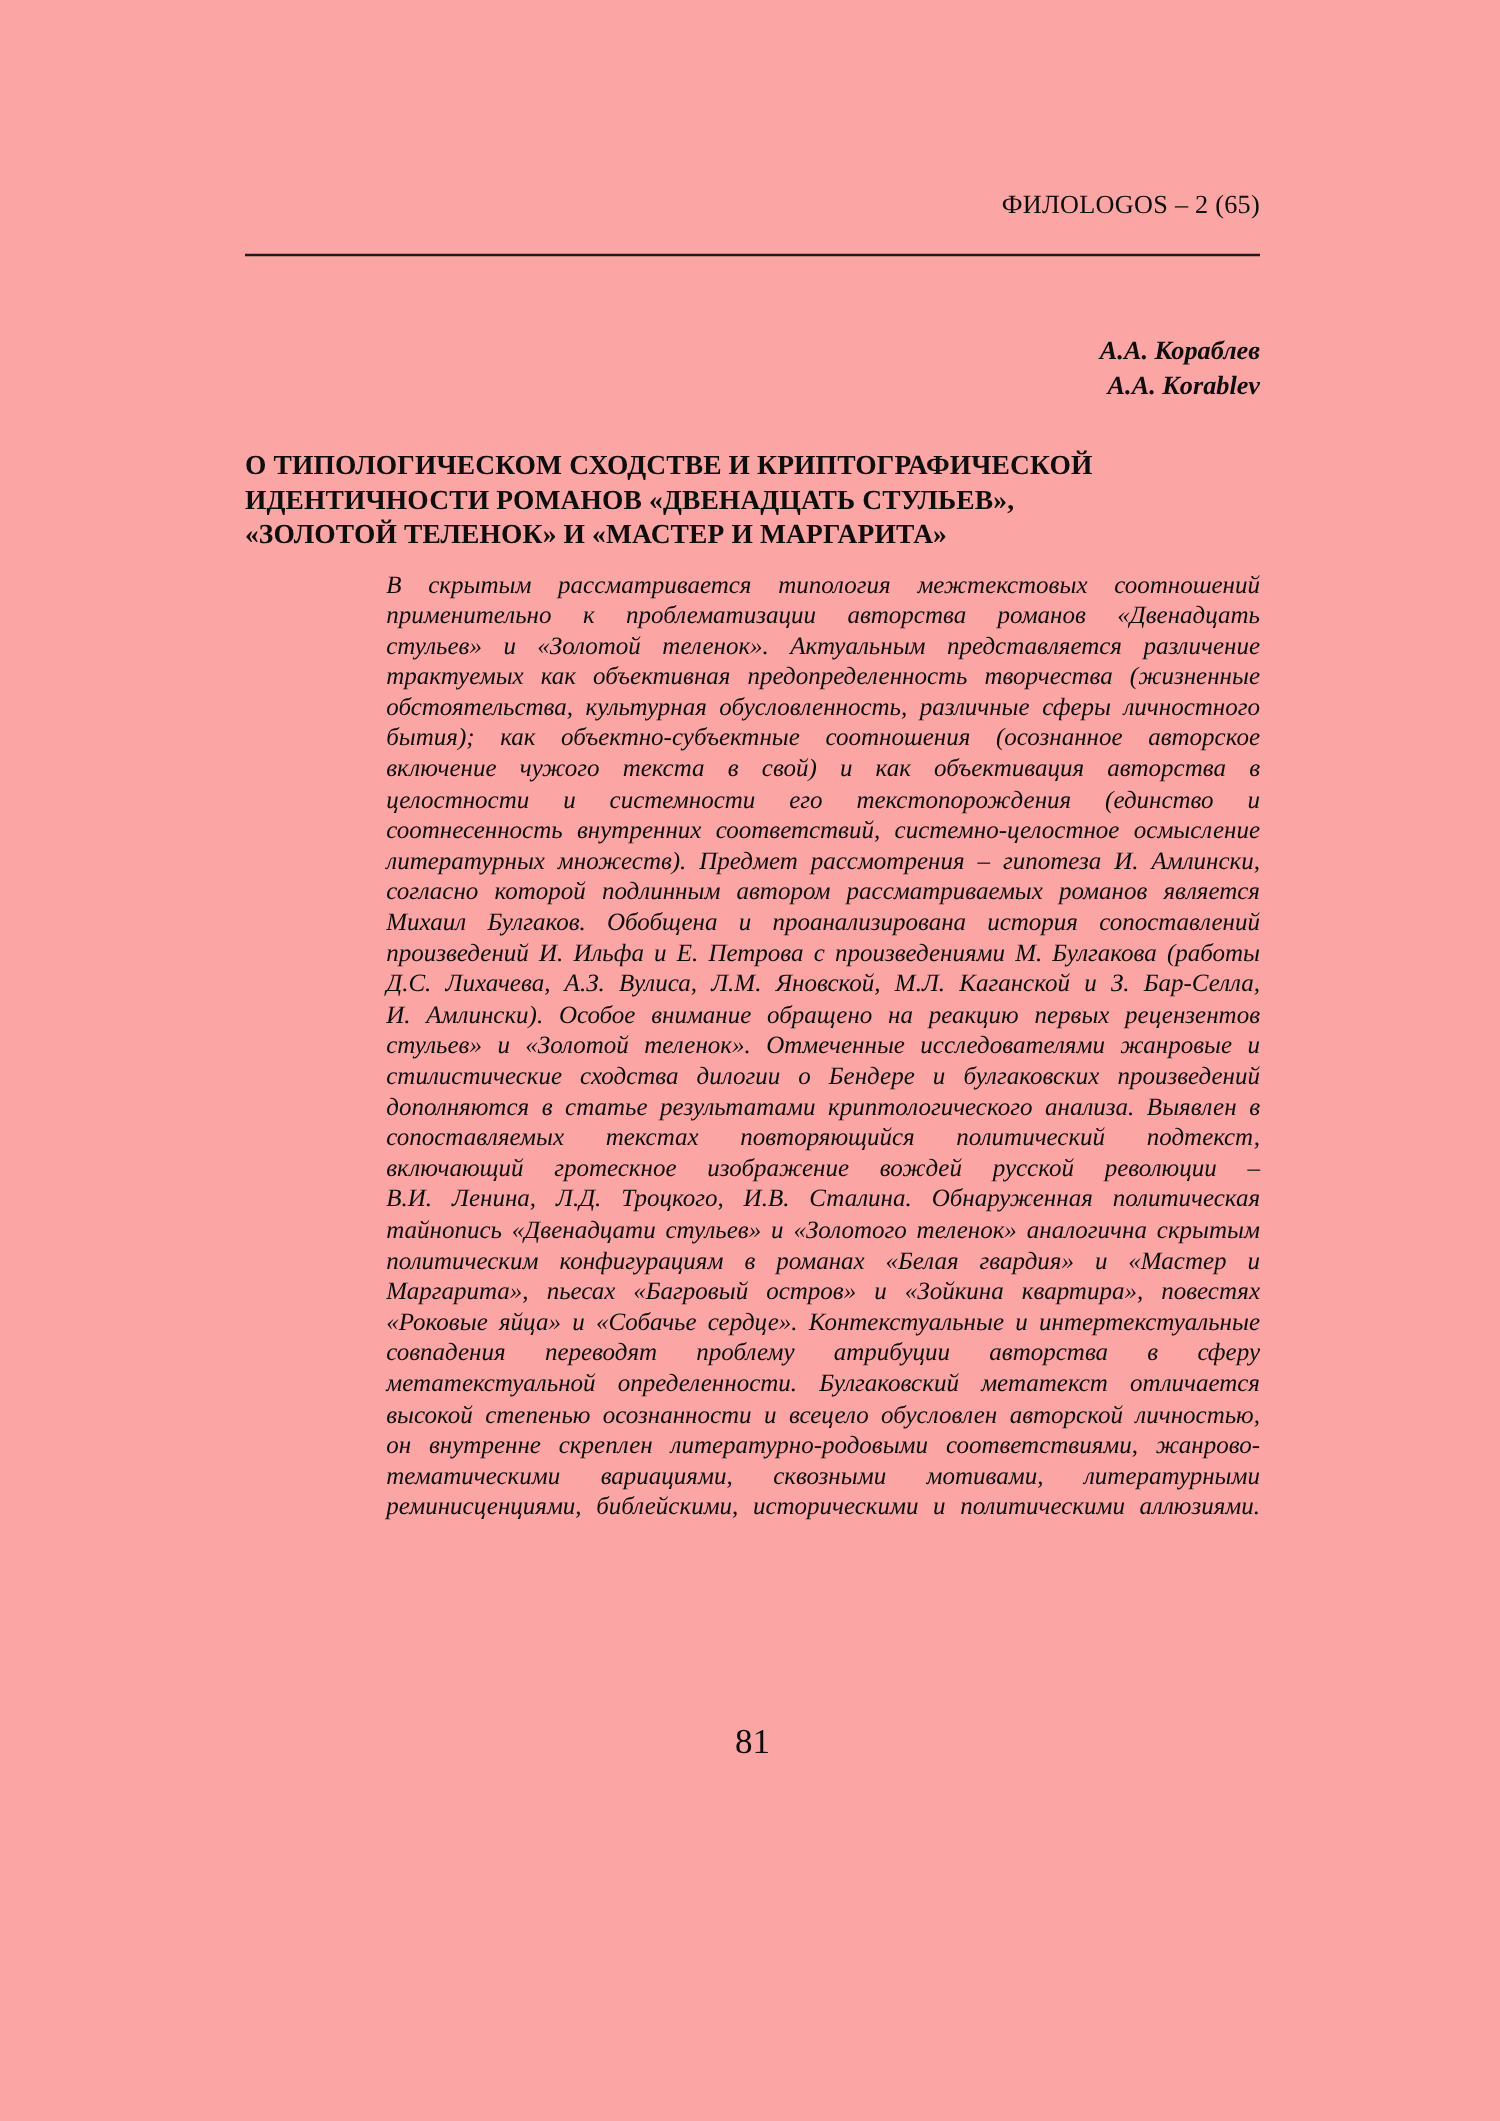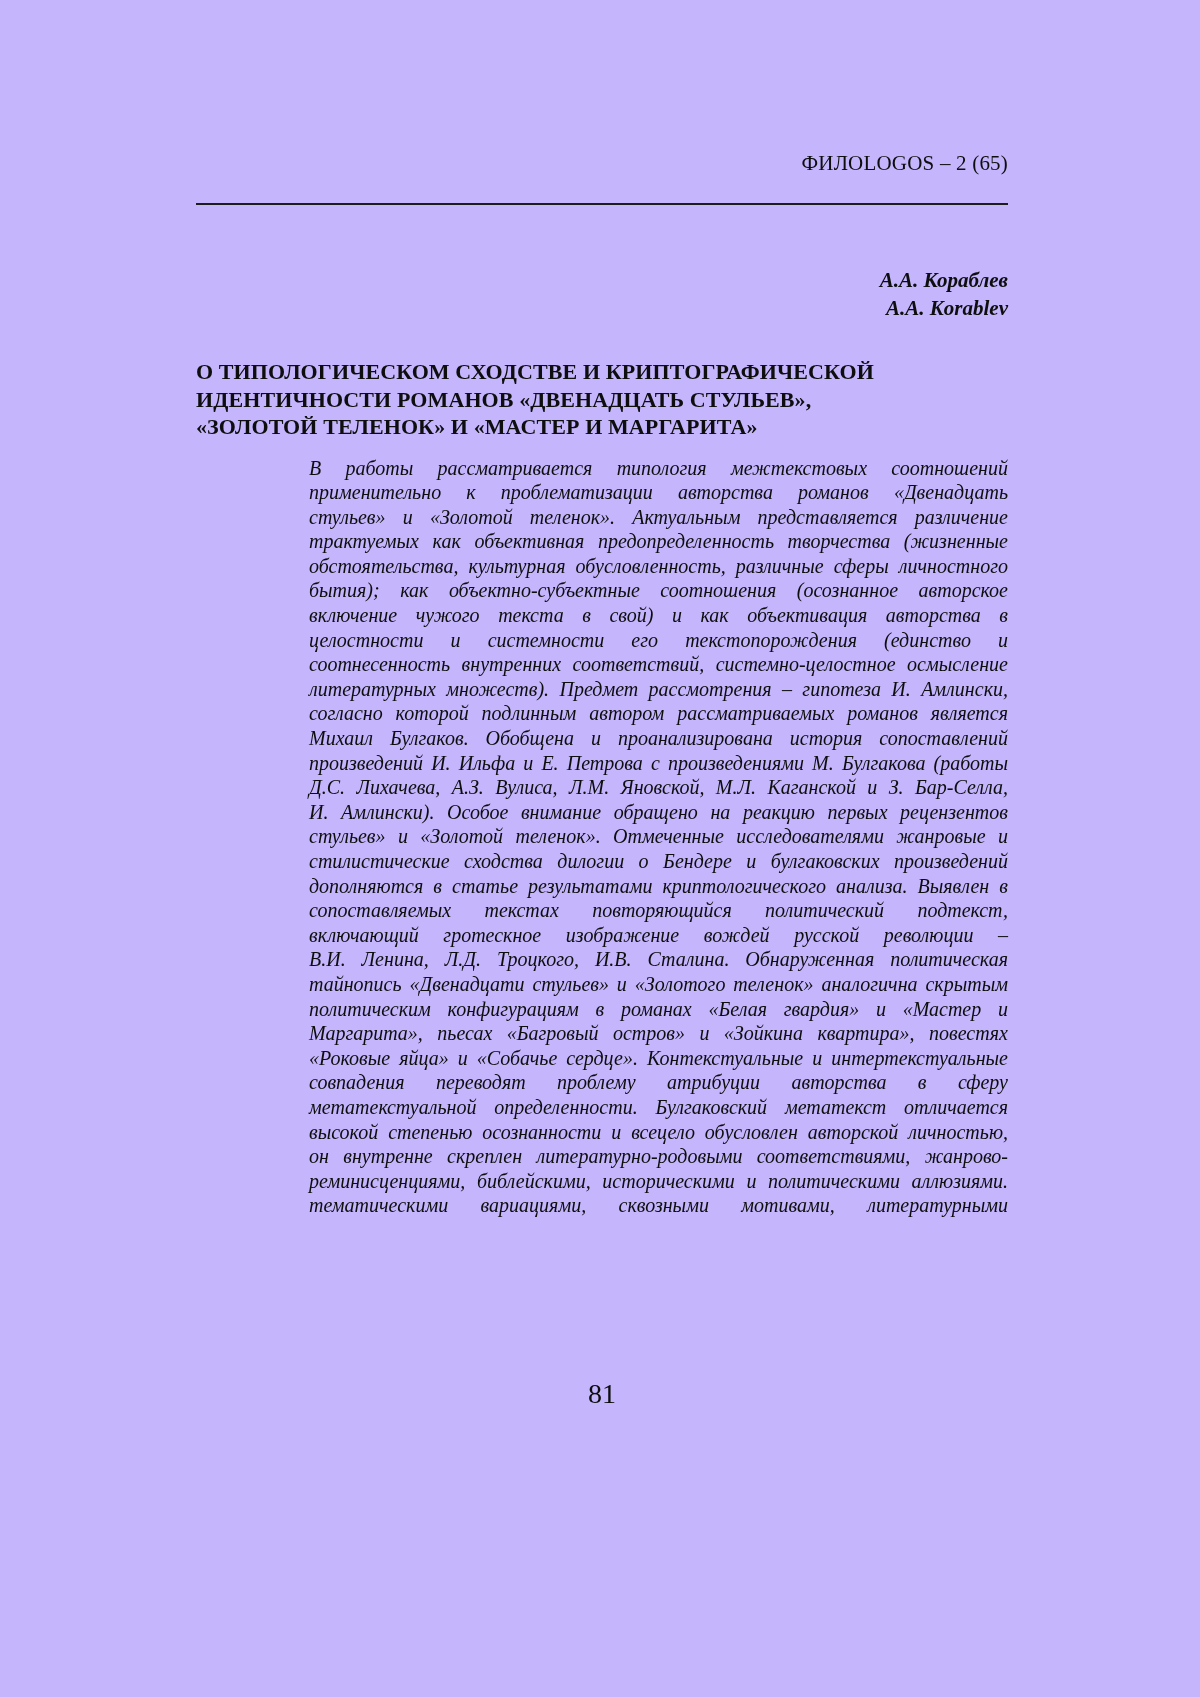--- a/index.html
+++ b/index.html
@@ -1,20 +1,20 @@
 <!DOCTYPE html>
 <html><head>
 <meta charset="utf-8">
 <style>
   html, body { margin: 0; padding: 0; background: #ffffff; }
   .page {
     position: relative;
     width: 1200px;
     height: 1697px;
-    background: #c4b5fd;
+    background: #fca5a5;
     color: #0e0e0e;
     font-family: "Liberation Serif", serif;
     overflow: hidden;
     margin: 0 auto;
   }
   .content {
     padding: 150px 192px 0 196px;
   }
   .journal {
     text-align: right;
@@ -78,21 +78,21 @@
     </div>
 
     <div class="title title-ru">
       <div class="t-line">О ТИПОЛОГИЧЕСКОМ СХОДСТВЕ И КРИПТОГРАФИЧЕСКОЙ</div>
       <div class="t-line">ИДЕНТИЧНОСТИ РОМАНОВ «ДВЕНАДЦАТЬ СТУЛЬЕВ»,</div>
       <div class="t-line">«ЗОЛОТОЙ ТЕЛЕНОК» И «МАСТЕР И МАРГАРИТА»</div>
     </div>
 
 
     <div class="abstract">
-      <div class="a-line">В работы рассматривается типология межтекстовых соотношений</div>
+      <div class="a-line">В скрытым рассматривается типология межтекстовых соотношений</div>
       <div class="a-line">применительно к проблематизации авторства романов «Двенадцать</div>
       <div class="a-line">стульев» и «Золотой теленок». Актуальным представляется различение</div>
       <div class="a-line">трактуемых как объективная предопределенность творчества (жизненные</div>
       <div class="a-line">обстоятельства, культурная обусловленность, различные сферы личностного</div>
       <div class="a-line">бытия); как объектно-субъектные соотношения (осознанное авторское</div>
       <div class="a-line">включение чужого текста в свой) и как объективация авторства в</div>
       <div class="a-line">целостности и системности его текстопорождения (единство и</div>
       <div class="a-line">соотнесенность внутренних соответствий, системно-целостное осмысление</div>
       <div class="a-line">литературных множеств). Предмет рассмотрения – гипотеза И. Амлински,</div>
       <div class="a-line">согласно которой подлинным автором рассматриваемых романов является</div>
@@ -107,19 +107,19 @@
       <div class="a-line">включающий гротескное изображение вождей русской революции –</div>
       <div class="a-line">В.И. Ленина, Л.Д. Троцкого, И.В. Сталина. Обнаруженная политическая</div>
       <div class="a-line">тайнопись «Двенадцати стульев» и «Золотого теленок» аналогична скрытым</div>
       <div class="a-line">политическим конфигурациям в романах «Белая гвардия» и «Мастер и</div>
       <div class="a-line">Маргарита», пьесах «Багровый остров» и «Зойкина квартира», повестях</div>
       <div class="a-line">«Роковые яйца» и «Собачье сердце». Контекстуальные и интертекстуальные</div>
       <div class="a-line">совпадения переводят проблему атрибуции авторства в сферу</div>
       <div class="a-line">метатекстуальной определенности. Булгаковский метатекст отличается</div>
       <div class="a-line">высокой степенью осознанности и всецело обусловлен авторской личностью,</div>
       <div class="a-line">он внутренне скреплен литературно-родовыми соответствиями, жанрово-</div>
+      <div class="a-line">тематическими вариациями, сквозными мотивами, литературными</div>
       <div class="a-line">реминисценциями, библейскими, историческими и политическими аллюзиями.</div>
-      <div class="a-line">тематическими вариациями, сквозными мотивами, литературными</div>
     </div>
   </div>
 
   <div class="page-number">81</div>
 </div>
 
 </body></html>

